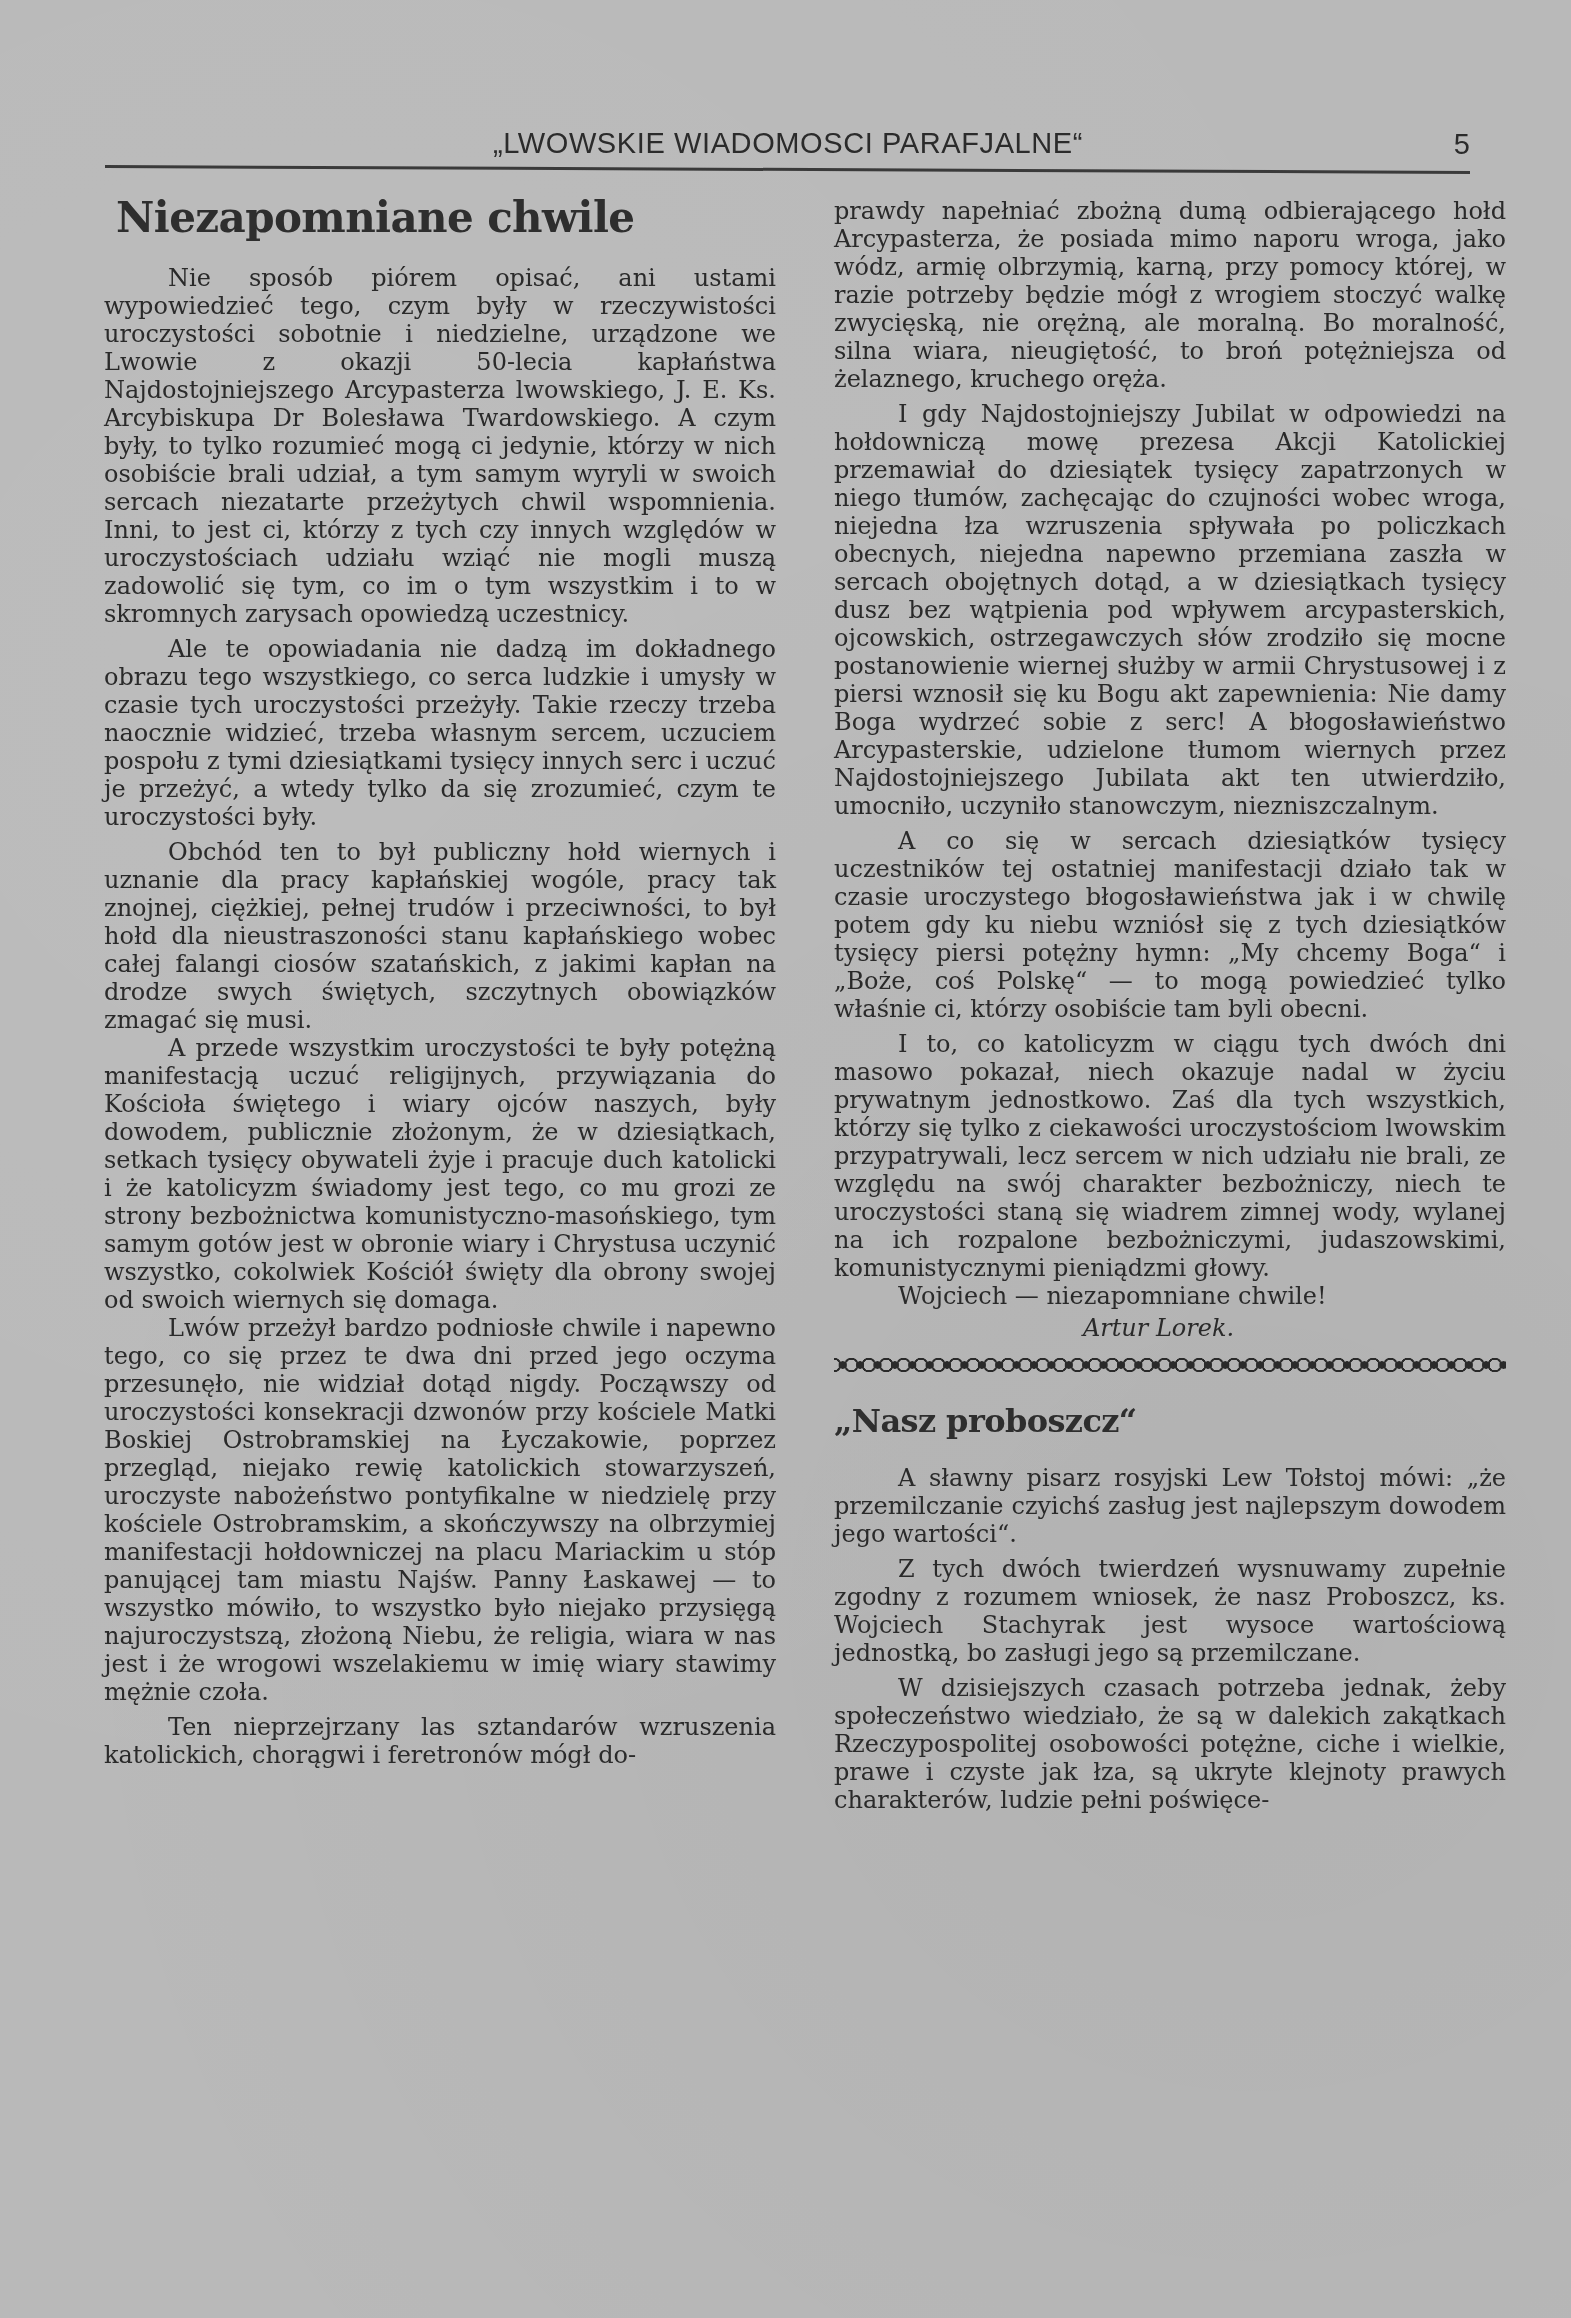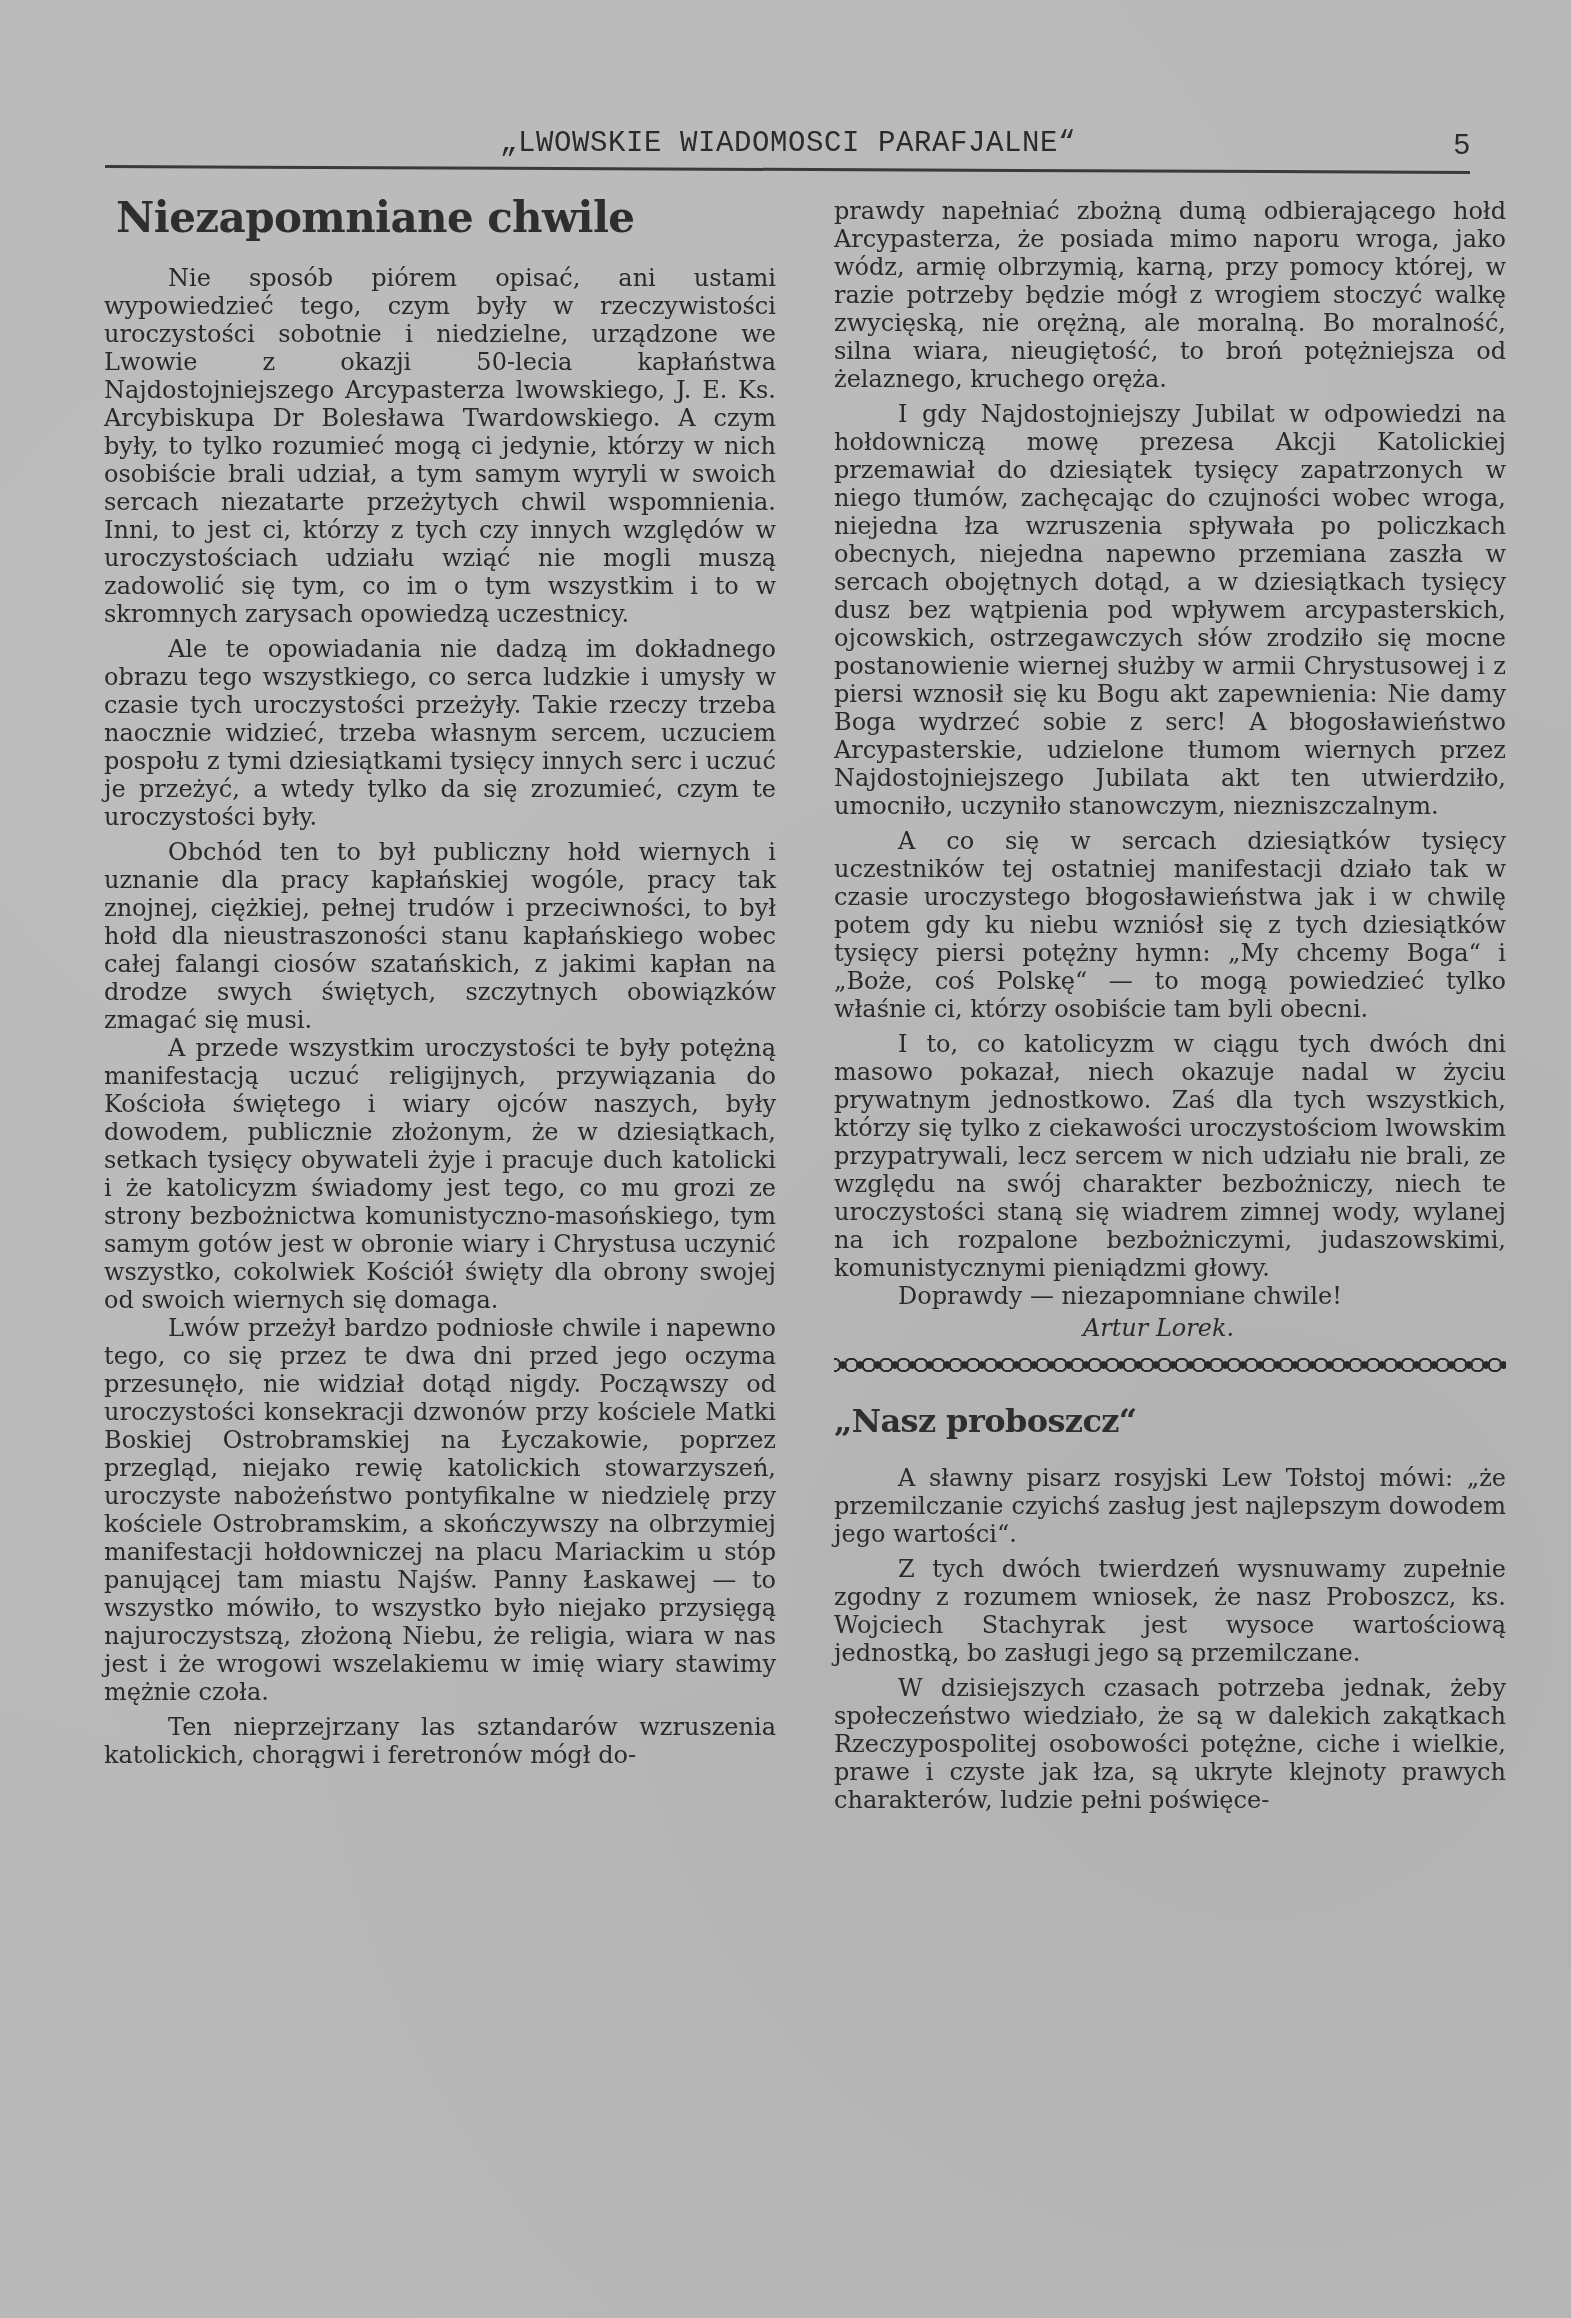--- a/index.html
+++ b/index.html
@@ -13,21 +13,21 @@
     color: #2a2a2a;
     position: relative;
     overflow: hidden;
   }
   .running-head {
     position: absolute; left: 105px; top: 123px; width: 1365px; height: 46px;
   }
   .running-title {
     position: absolute; left: 1px; right: 0; top: 3.5px;
     text-align: center;
-    font-family: Liberation Mono, monospace;
+    font-family: Liberation Sans, sans-serif;
     font-size: 29px; letter-spacing: 0.6px; color: #2b2b2b;
   }
   .page-number {
     position: absolute; right: 0; top: 4.6px;
     font-family: "Liberation Sans", "DejaVu Sans", sans-serif;
     font-size: 29px; color: #2b2b2b;
   }
   .head-rule {
     position: absolute; left: 105px; top: 165px; width: 1365px; height: 2.9px;
     background: #3a3a3a; transform: rotate(0.25deg); transform-origin: left center;
@@ -78,21 +78,21 @@
   <p class="par">A przede wszystkim uroczystości te były potężną manifestacją uczuć religijnych, przywiązania do Kościoła świętego i wiary ojców naszych, były dowodem, publicznie złożonym, że w dziesiątkach, setkach tysięcy obywateli żyje i pracuje duch katolicki i że katolicyzm świadomy jest tego, co mu grozi ze strony bezbożnictwa komunistyczno-masońskiego, tym samym gotów jest w obronie wiary i Chrystusa uczynić wszystko, cokolwiek Kościół święty dla obrony swojej od swoich wiernych się domaga.</p>
   <p class="par">Lwów przeżył bardzo podniosłe chwile i napewno tego, co się przez te dwa dni przed jego oczyma przesunęło, nie widział dotąd nigdy. Począwszy od uroczystości konsekracji dzwonów przy kościele Matki Boskiej Ostrobramskiej na Łyczakowie, poprzez przegląd, niejako rewię katolickich stowarzyszeń, uroczyste nabożeństwo pontyfikalne w niedzielę przy kościele Ostrobramskim, a skończywszy na olbrzymiej manifestacji hołdowniczej na placu Mariackim u stóp panującej tam miastu Najśw. Panny Łaskawej — to wszystko mówiło, to wszystko było niejako przysięgą najuroczystszą, złożoną Niebu, że religia, wiara w nas jest i że wrogowi wszelakiemu w imię wiary stawimy mężnie czoła.</p>
   <p class="par gap">Ten nieprzejrzany las sztandarów wzruszenia katolickich, chorągwi i feretronów mógł do-</p>
 </div>
 
 <div class="column col-right">
   <p class="par cont">prawdy napełniać zbożną dumą odbierającego hołd Arcypasterza, że posiada mimo naporu wroga, jako wódz, armię olbrzymią, karną, przy pomocy której, w razie potrzeby będzie mógł z wrogiem stoczyć walkę zwycięską, nie orężną, ale moralną. Bo moralność, silna wiara, nieugiętość, to broń potężniejsza od żelaznego, kruchego oręża.</p>
   <p class="par gap">I gdy Najdostojniejszy Jubilat w odpowiedzi na hołdowniczą mowę prezesa Akcji Katolickiej przemawiał do dziesiątek tysięcy zapatrzonych w niego tłumów, zachęcając do czujności wobec wroga, niejedna łza wzruszenia spływała po policzkach obecnych, niejedna napewno przemiana zaszła w sercach obojętnych dotąd, a w dziesiątkach tysięcy dusz bez wątpienia pod wpływem arcypasterskich, ojcowskich, ostrzegawczych słów zrodziło się mocne postanowienie wiernej służby w armii Chrystusowej i z piersi wznosił się ku Bogu akt zapewnienia: Nie damy Boga wydrzeć sobie z serc! A błogosławieństwo Arcypasterskie, udzielone tłumom wiernych przez Najdostojniejszego Jubilata akt ten utwierdziło, umocniło, uczyniło stanowczym, niezniszczalnym.</p>
   <p class="par gap">A co się w sercach dziesiątków tysięcy uczestników tej ostatniej manifestacji działo tak w czasie uroczystego błogosławieństwa jak i w chwilę potem gdy ku niebu wzniósł się z tych dziesiątków tysięcy piersi potężny hymn: „My chcemy Boga“ i „Boże, coś Polskę“ — to mogą powiedzieć tylko właśnie ci, którzy osobiście tam byli obecni.</p>
   <p class="par gap">I to, co katolicyzm w ciągu tych dwóch dni masowo pokazał, niech okazuje nadal w życiu prywatnym jednostkowo. Zaś dla tych wszystkich, którzy się tylko z ciekawości uroczystościom lwowskim przypatrywali, lecz sercem w nich udziału nie brali, ze względu na swój charakter bezbożniczy, niech te uroczystości staną się wiadrem zimnej wody, wylanej na ich rozpalone bezbożniczymi, judaszowskimi, komunistycznymi pieniądzmi głowy.</p>
-  <p class="par">Doprawdy — niezapomniane chwile!</p>
+  <p class="par">Wojciech — niezapomniane chwile!</p>
   <div class="signature">Artur Lorek.</div>
   <div class="ornament"></div>
   <h2 class="article-title second">„Nasz proboszcz“</h2>
   <p class="par">A sławny pisarz rosyjski Lew Tołstoj mówi: „że przemilczanie czyichś zasług jest najlepszym dowodem jego wartości“.</p>
   <p class="par gap">Z tych dwóch twierdzeń wysnuwamy zupełnie zgodny z rozumem wniosek, że nasz Proboszcz, ks. Wojciech Stachyrak jest wysoce wartościową jednostką, bo zasługi jego są przemilczane.</p>
   <p class="par gap">W dzisiejszych czasach potrzeba jednak, żeby społeczeństwo wiedziało, że są w dalekich zakątkach Rzeczypospolitej osobowości potężne, ciche i wielkie, prawe i czyste jak łza, są ukryte klejnoty prawych charakterów, ludzie pełni poświęce-</p>
 </div>
 
 
 </body></html>

